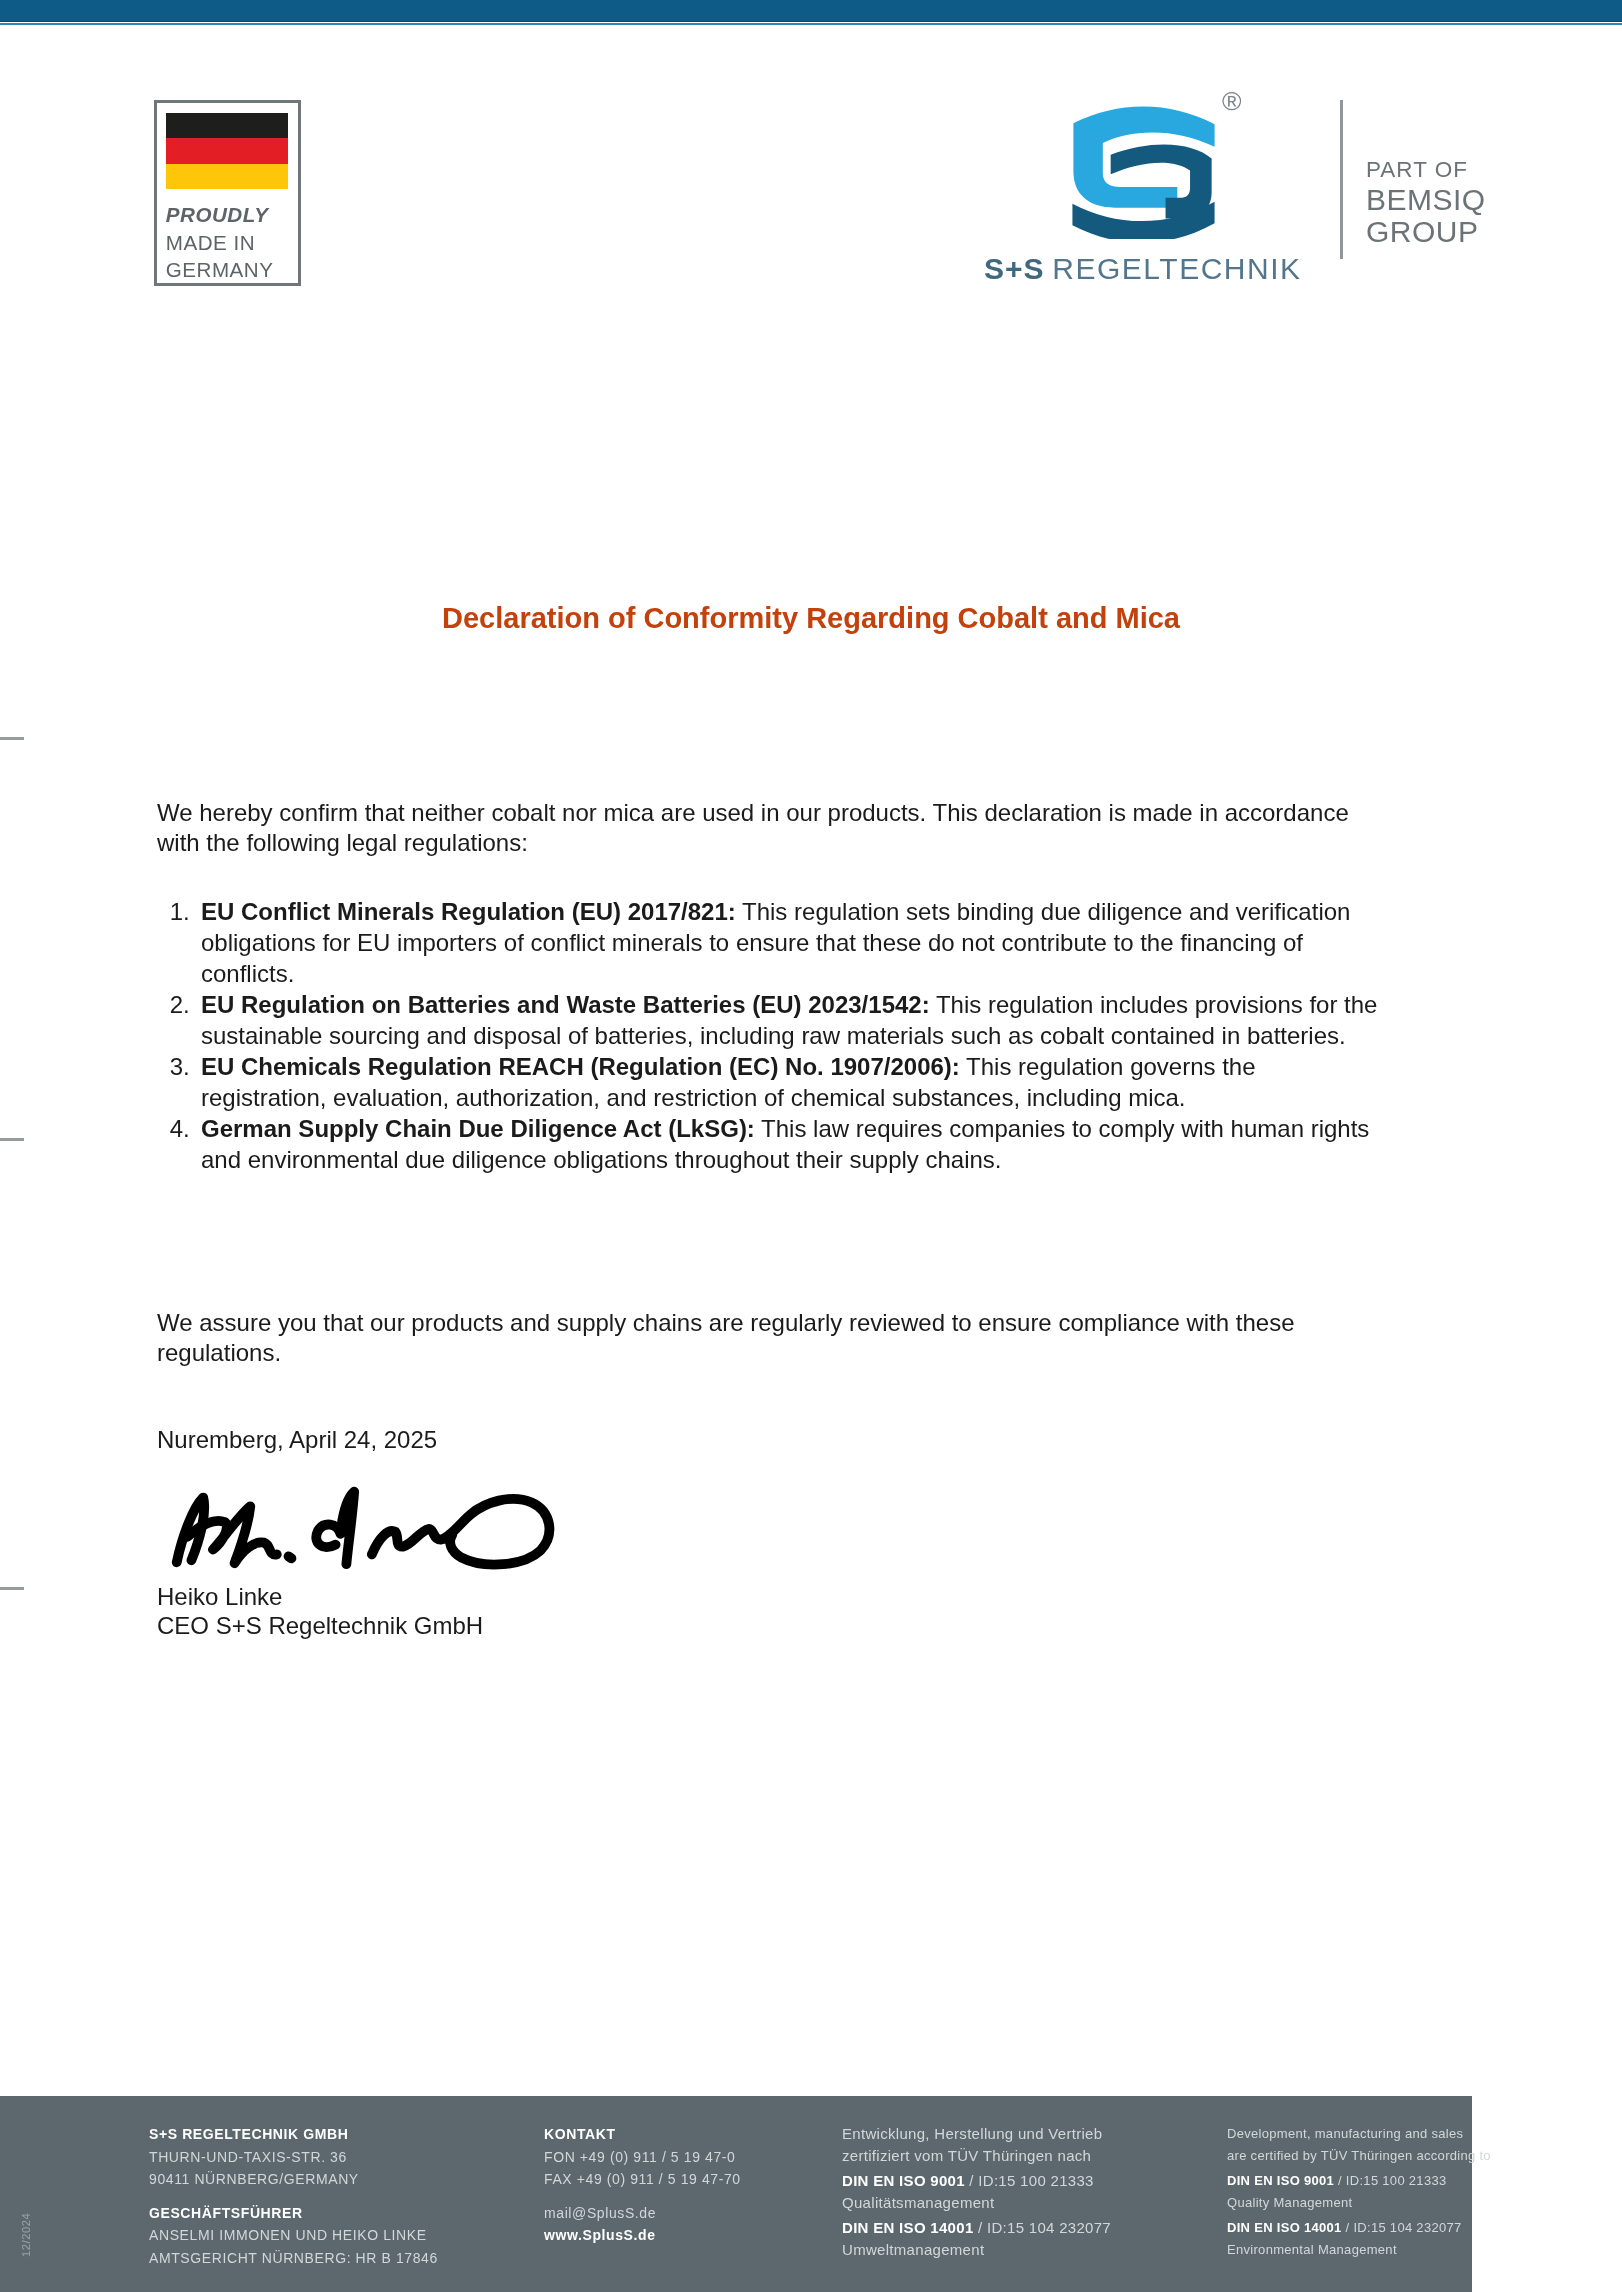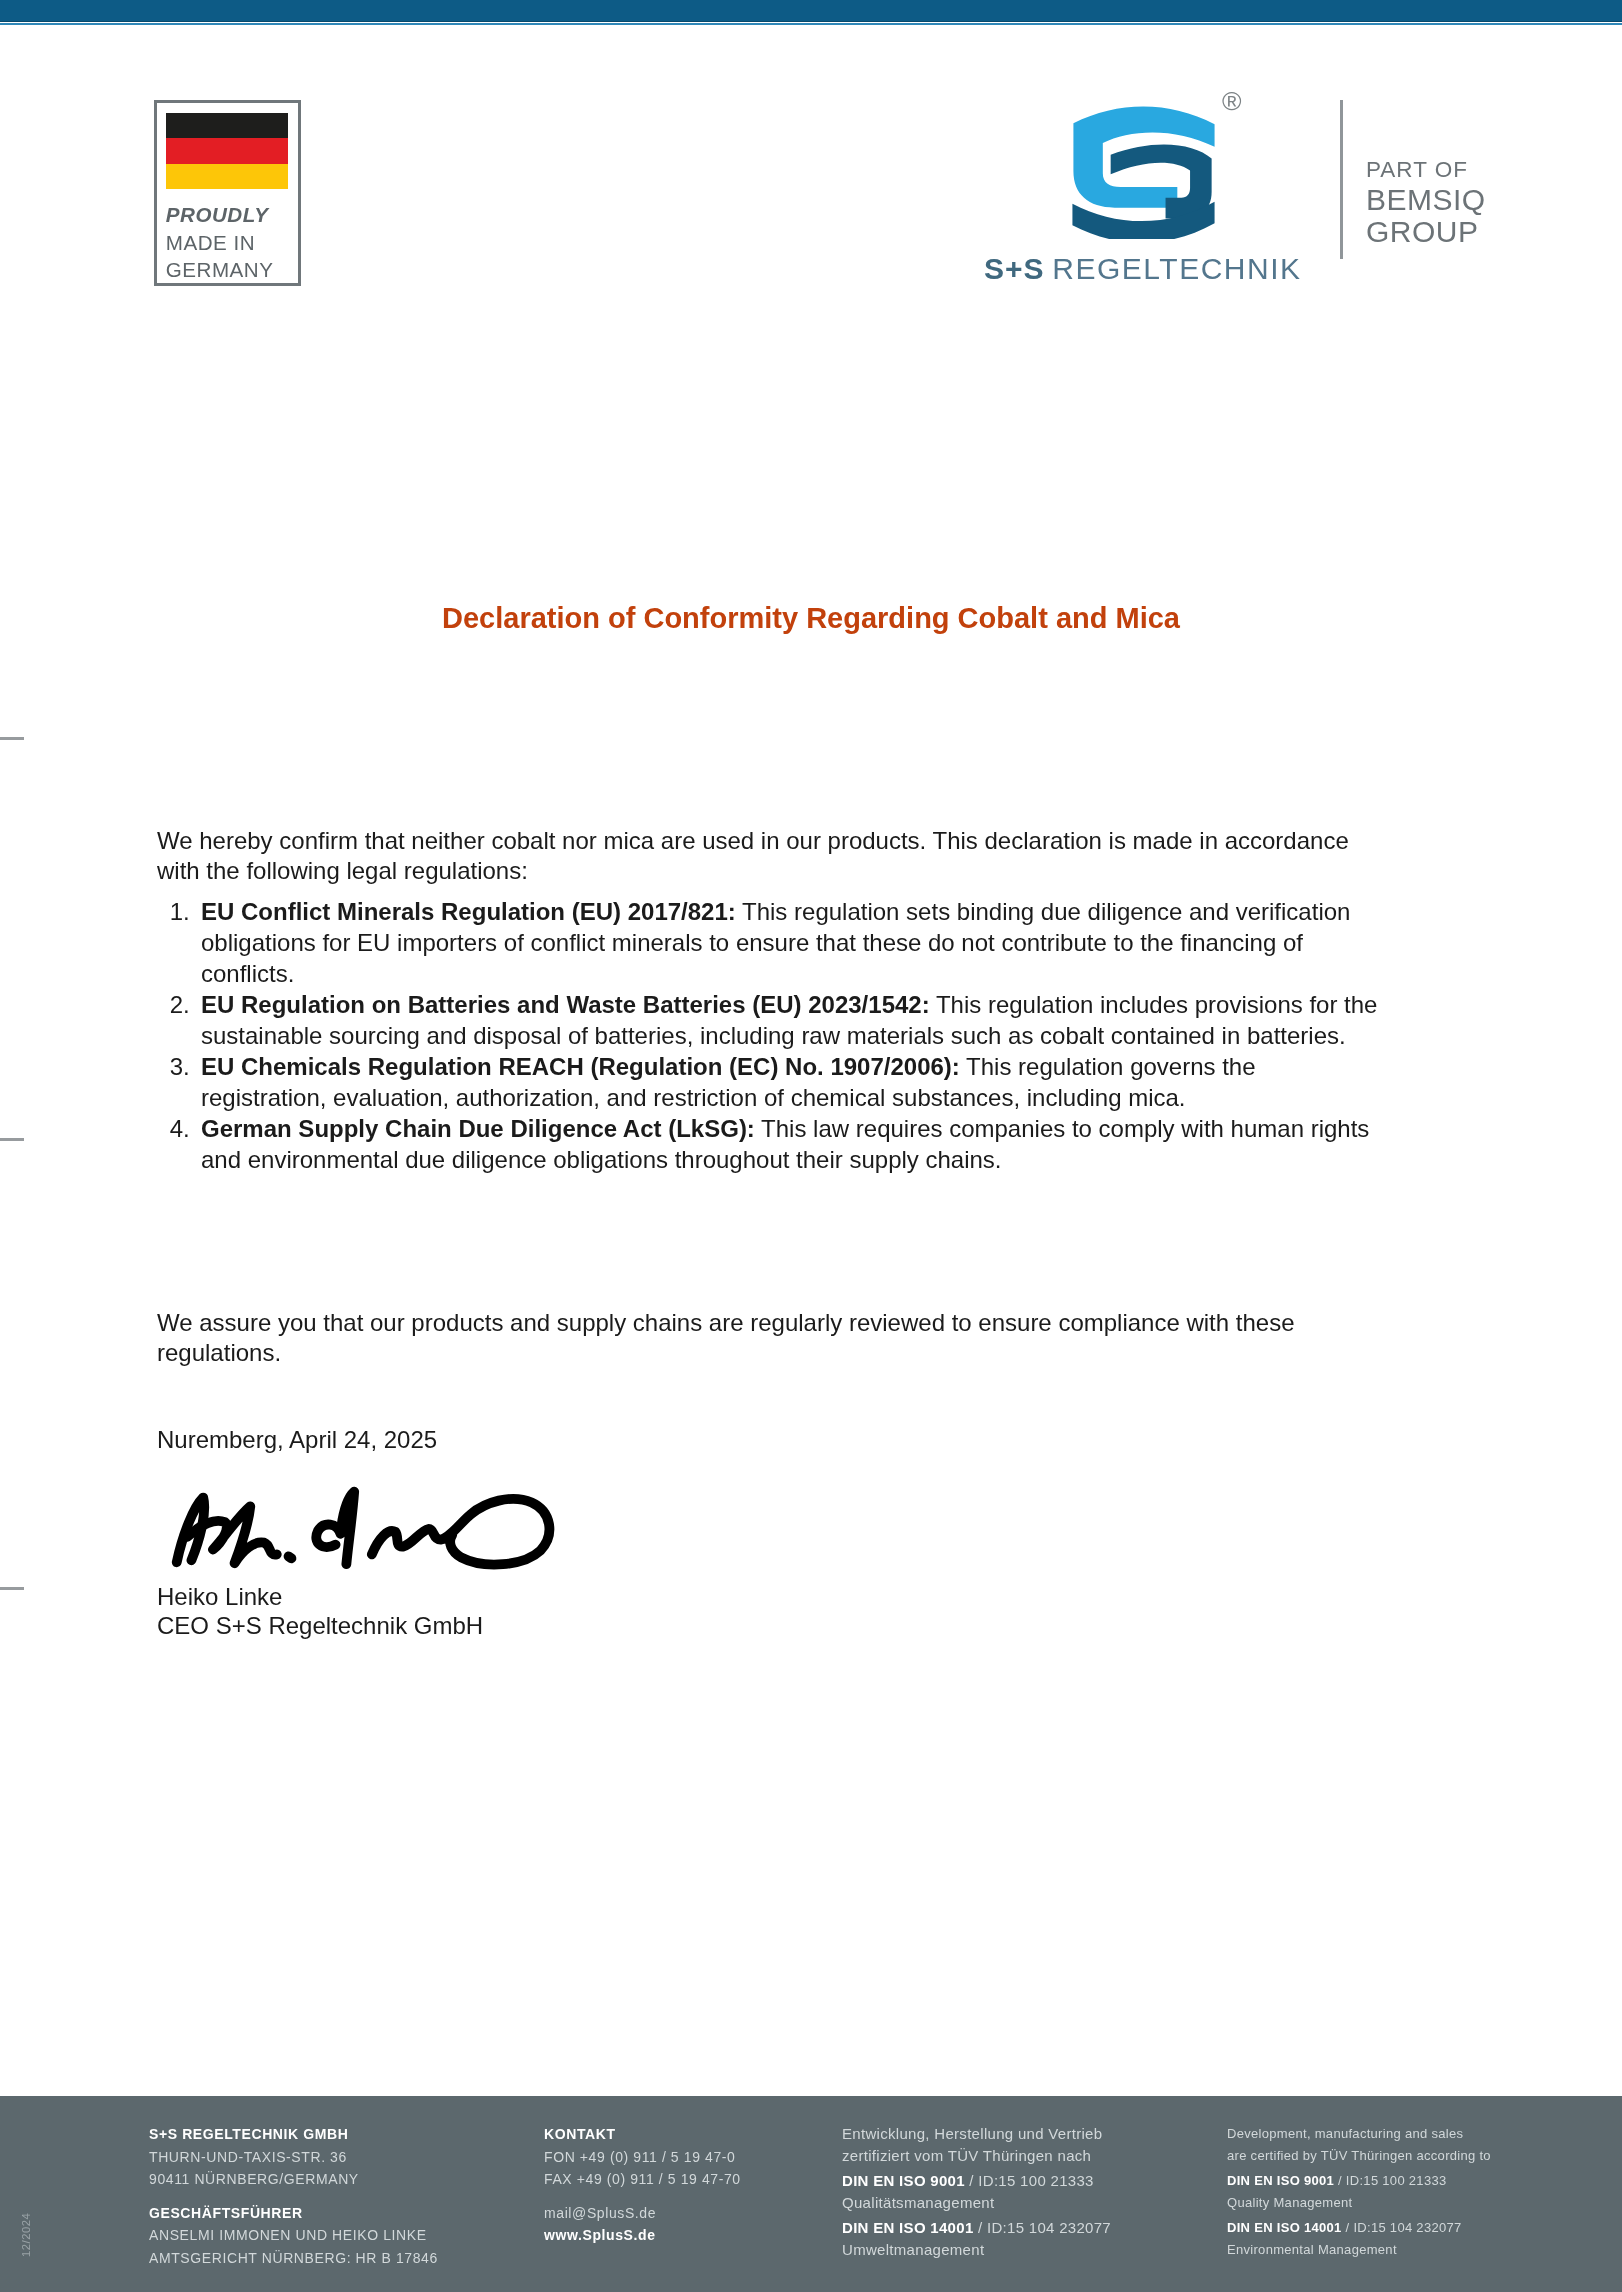--- a/index.html
+++ b/index.html
@@ -36,32 +36,32 @@
   .partof .p1 { font-size:22.5px; line-height:29px; letter-spacing:1px; }
   .partof .p2, .partof .p3 { font-size:30px; line-height:32px; letter-spacing:0.5px; }
 
   
   .doc-title { position:absolute; left:0; top:602px; width:1622px; text-align:center;
                font-size:29px; font-weight:bold; color:#c2410c; }
   .fold-mark { position:absolute; left:0; width:23.5px; height:2.9px; background:#979b9e; }
   .fm1 { top:737px; } .fm2 { top:1138px; } .fm3 { top:1587px; }
 
   .bodytext { color:var(--text,#1b1b1b); font-size:24px; }
-  .intro   { position:absolute; left:157px; top:798px;  width:1215px; line-height:30px;margin-top:28px; }
+  .intro   { position:absolute; left:157px; top:798px;  width:1215px; line-height:30px; }
   .list    { position:absolute; left:157px; top:896px;  width:1223px; line-height:31px; }
   .list-item { position:relative; padding-left:44px; }
   .list-item .num { position:absolute; left:12.7px; top:0; }
   .list-item .lead { font-weight:bold; }
   .closing { position:absolute; left:157px; top:1308px; width:1223px; line-height:30px; }
   .dateline{ position:absolute; left:157px; top:1426px; }
   .sig     { position:absolute; left:163px; top:1474px; }
   .signer  { position:absolute; left:157px; top:1582px; line-height:29px; }
 
   
-  .footer { position:absolute; left:0; top:2096px; width:1622px; height:197px;
+  .footer { position:absolute; left:0; top:2096px; width:1472px; height:197px;
             background:var(--footer_bg,#5c686d); color:var(--footer_text,#d2d8da); }
   .fcol { position:absolute; top:27.4px; font-size:14px; line-height:22.5px; letter-spacing:0.6px;
           white-space:nowrap; }
   .fcol .b { font-weight:bold; color:var(--footer_bold,#ffffff); }
   .fc1 { left:149px; }
   .fc2 { left:544px; }
   .fc3 { left:842px;  font-size:15px; line-height:22px; letter-spacing:0.3px; }
   .fc4 { left:1227px; font-size:13px; line-height:22px; letter-spacing:0.3px; }
   .fgap { margin-top:10.8px; }
   .din { margin-top:2.9px; }

